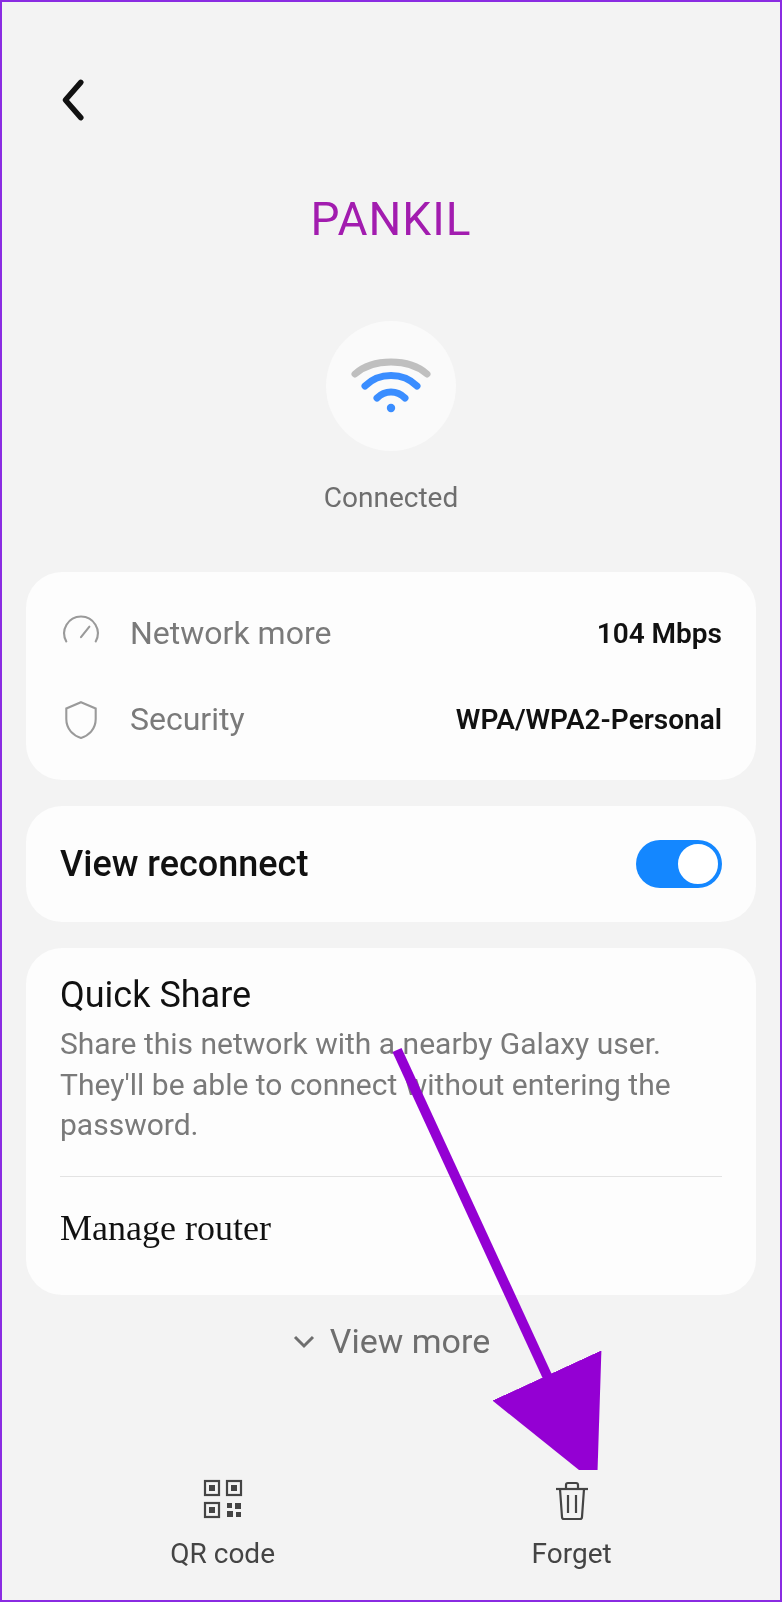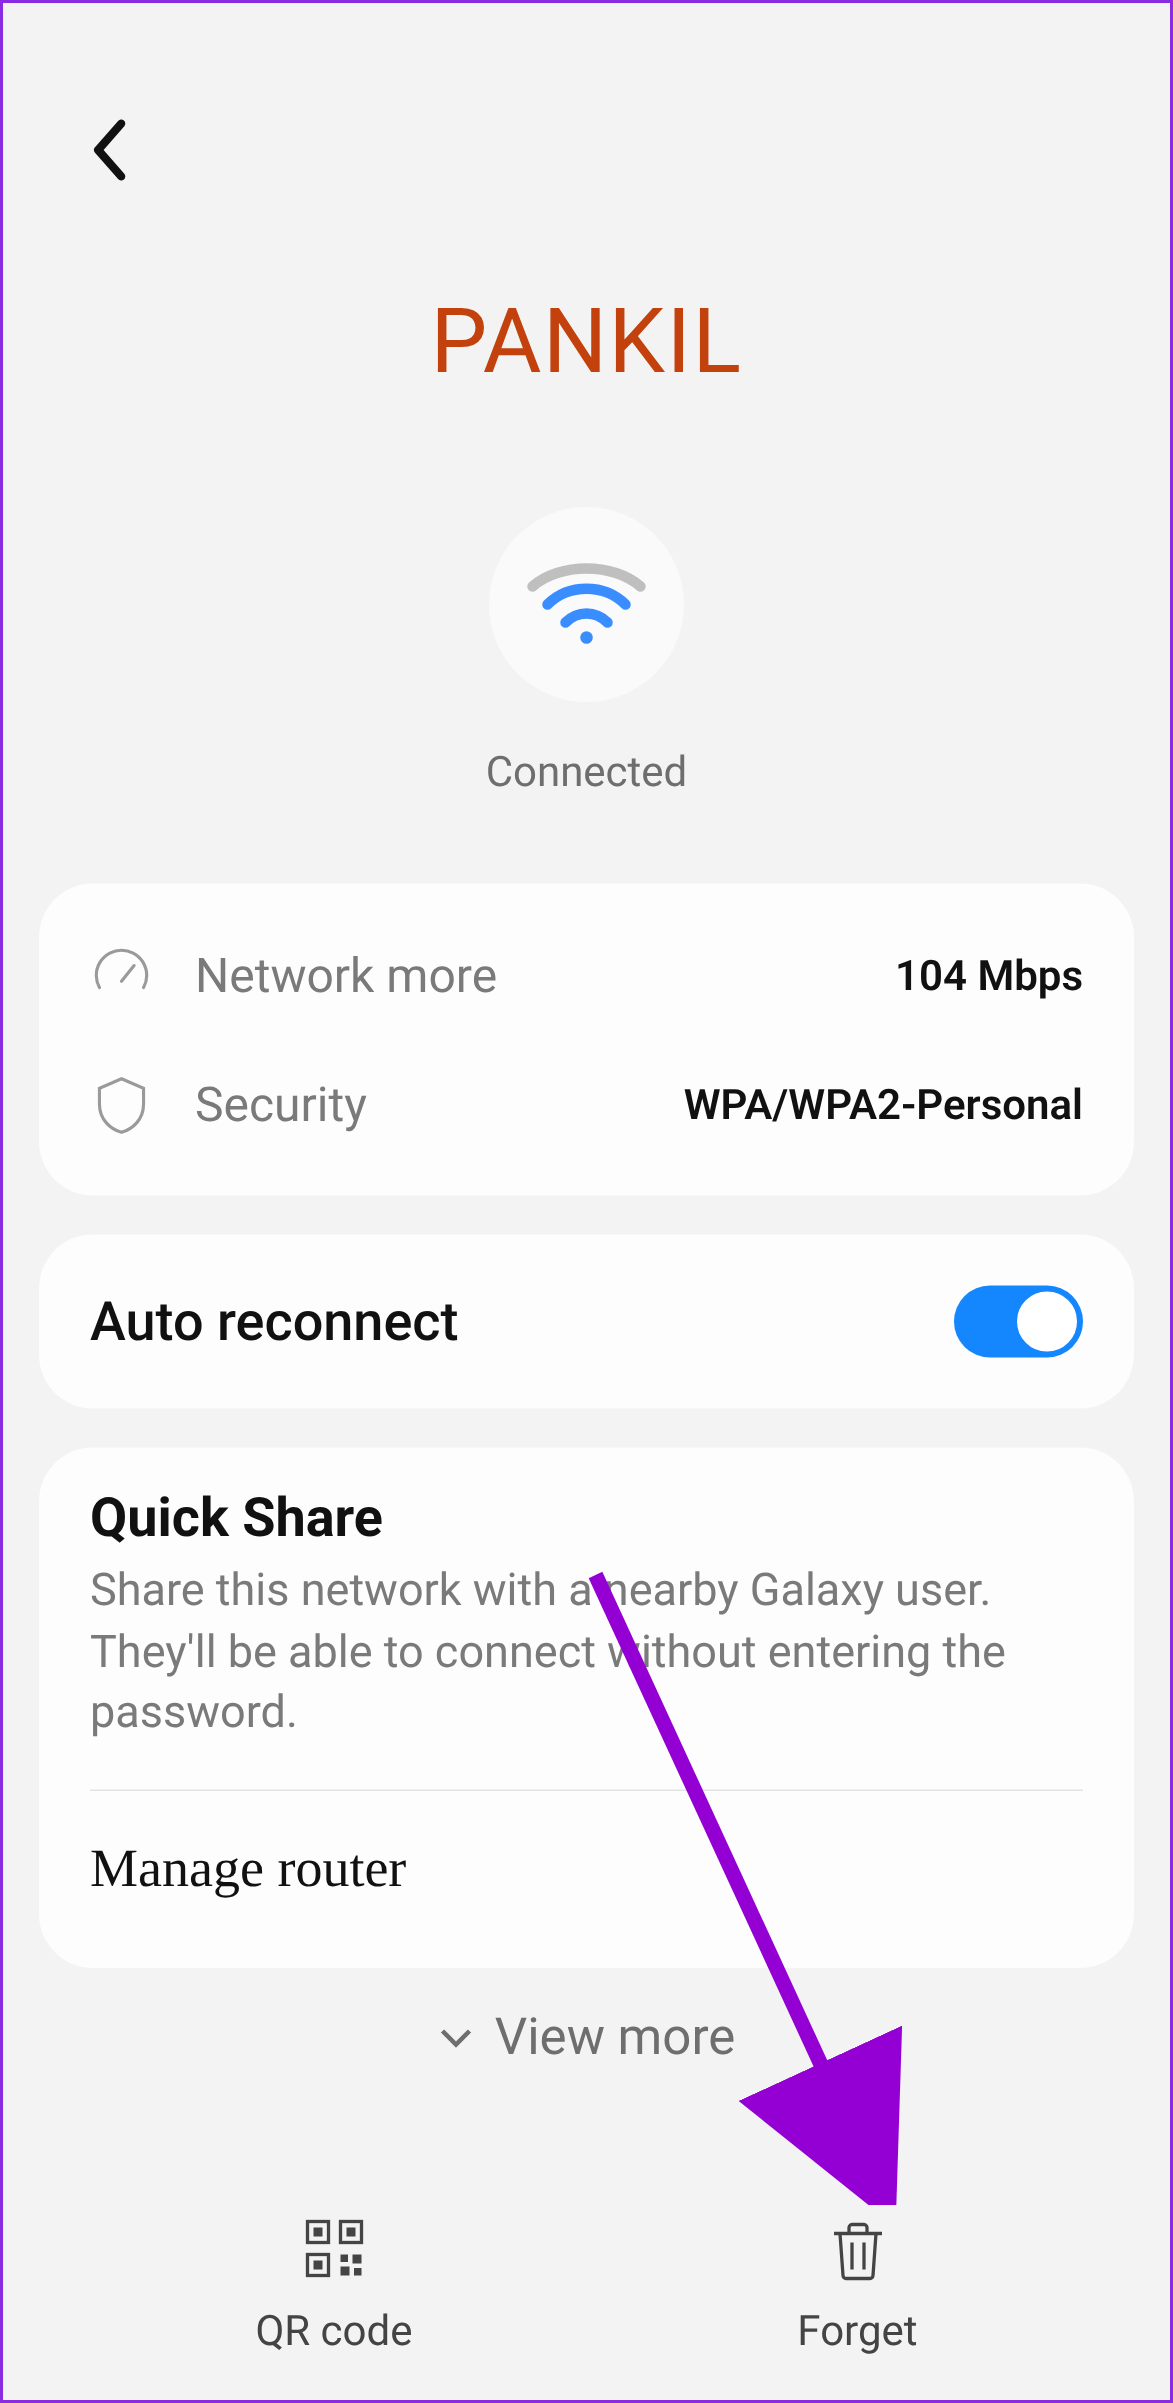--- a/index.html
+++ b/index.html
@@ -24,24 +24,24 @@
     width: 40px;
     height: 56px;
     cursor: pointer;
   }
   .back svg { width: 28px; height: 44px; stroke:#111; stroke-width:5; fill:none; stroke-linecap:round; stroke-linejoin:round;}
   .header {
     text-align: center;
     padding-top: 190px;
   }
   .network-name {
-    font-size: 60px;
+    font-size: 46px;
     font-weight: 400;
     letter-spacing: 1px;
-    color: #c2410c;
+    color: #a21caf;
   }
   .wifi-badge {
     width: 130px;
     height: 130px;
     border-radius: 65px;
     background: #fafafa;
     margin: 75px auto 0;
     display: flex;
     align-items: center;
     justify-content: center;
@@ -74,21 +74,21 @@
   .auto-label { font-size: 36px; color:#111; font-weight:500; flex:1;}
   .toggle {
     width: 86px; height: 48px; border-radius: 24px;
     background:#1487ff; position:relative; cursor:pointer;
   }
   .toggle .knob {
     position:absolute; right:2px; top:2px; width:44px; height:44px;
     border-radius:22px; background:#fff; border:2px solid #1487ff;
   }
   .share-card { padding-top:26px; padding-bottom:10px;}
-  .qs-title { font-size:36px; color:#111; font-weight:700; margin-bottom:8px;}
+  .qs-title { font-size:36px; color:#111; font-weight:400; margin-bottom:8px;}
   .qs-desc { font-size:30px; color:#7a7a7a; line-height:1.35; padding-bottom:22px;}
   .divider { height:1px; background:#e3e3e3; margin: 8px 0 0;}
   .mr-row { padding: 30px 0 36px; font-size:36px; color:#111; font-weight:500;font-family:Liberation Serif, serif;}
   .view-more {
     text-align:left; color:#6e6e6e; font-size:34px;
     display:flex; align-items:center; justify-content:center;
     gap:14px; margin-top:26px; cursor:pointer;
   }
   .view-more svg{ width:24px; height:16px; stroke:#6e6e6e; stroke-width:3; fill:none;}
   .bottom-bar {
@@ -144,21 +144,21 @@
             <path d="M20 4 L34 10 V20 C34 30 27 36 20 38 C13 36 6 30 6 20 V10 Z"></path>
           </svg>
       </span>
       <span class="row-label">Security</span>
       <span class="row-value">WPA/WPA2-Personal</span>
     </div>
   </div>
 
   <div class="card auto-card">
     <div class="auto-row">
-      <span class="auto-label">Auto reconnect</span>
+      <span class="auto-label">View reconnect</span>
       <span class="toggle">
         <span class="knob"></span>
       </span>
     </div>
   </div>
 
   <div class="card share-card">
     <div>
       <div class="qs-title">Quick Share</div>
       <div class="qs-desc">Share this network with a nearby Galaxy user. They'll be able to connect without entering the password.</div>

